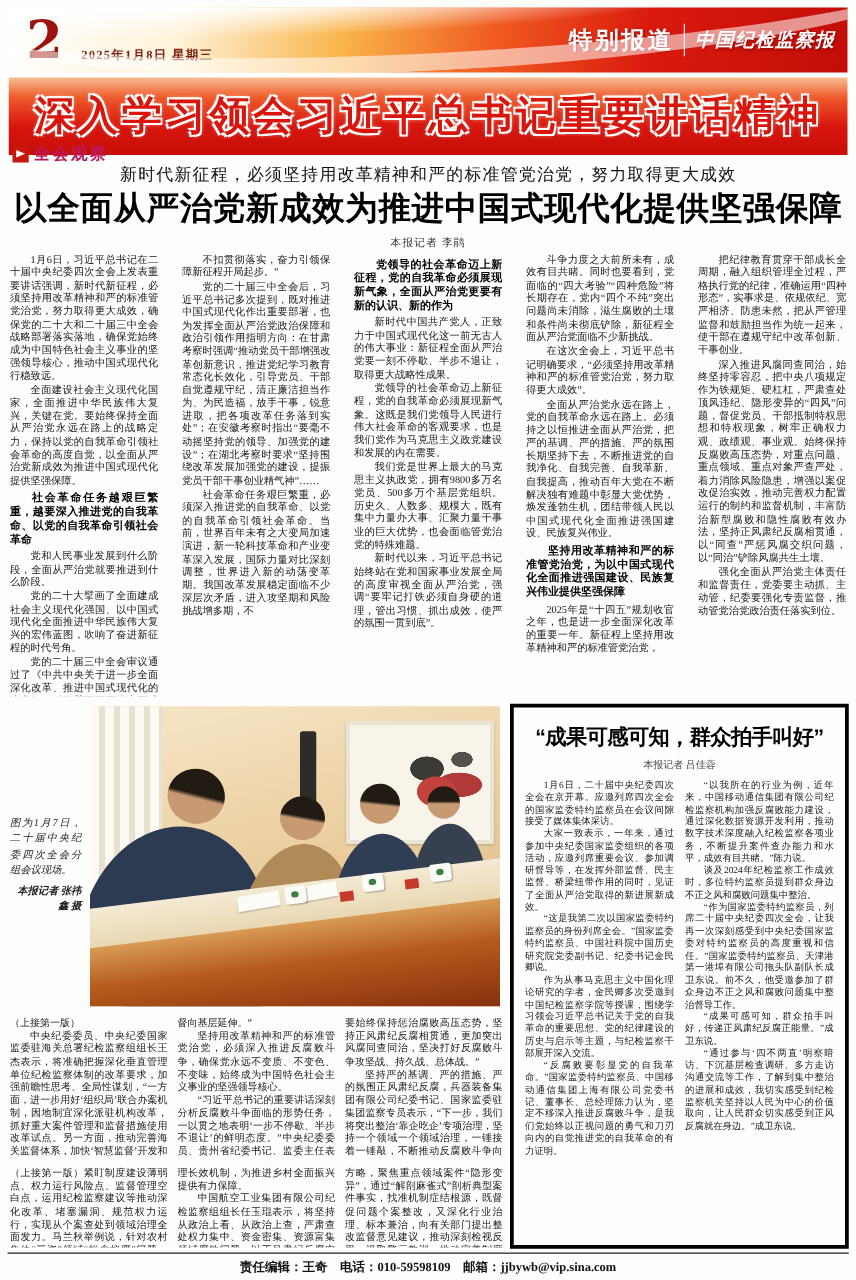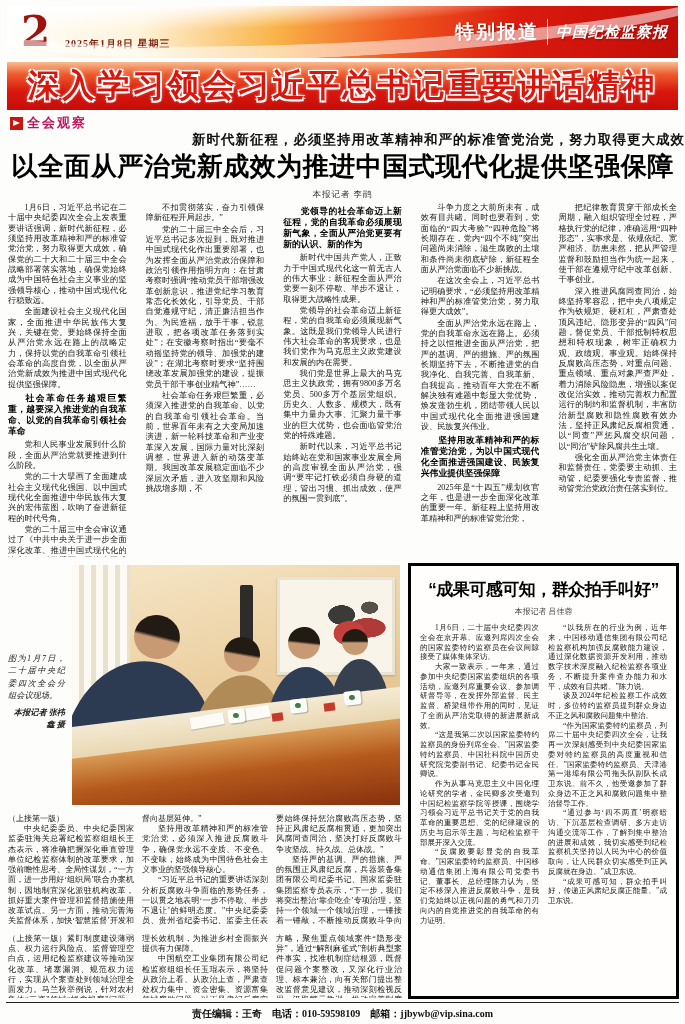--- a/index.html
+++ b/index.html
@@ -15,31 +15,31 @@
   .page-num{position:absolute;left:14px;top:0px;font-size:42px;font-weight:bold;color:#9b140f;
       font-family:"DejaVu Serif",serif;line-height:52px;}
   .mast-date{position:absolute;left:58px;top:31px;font-size:10px;font-weight:bold;color:#7c1d10;letter-spacing:1px;}
   .mast-right{position:absolute;right:10px;top:13px;display:flex;align-items:center;gap:8px;color:#fff;}
   .badge{font-size:19px;font-weight:900;font-family:"Liberation Sans",sans-serif;letter-spacing:2px;
       text-shadow:1px 1px 2px rgba(120,0,0,.6);}
   .mast-div{width:1px;height:26px;background:rgba(255,255,255,.85);}
   .paper-name{font-size:15px;font-style:italic;font-weight:bold;font-family:"DejaVu Serif",serif;
       text-shadow:1px 1px 2px rgba(120,0,0,.6);letter-spacing:1px;}
   
-  .banner{position:absolute;top:62px;left:7px;right:7px;height:48px;display:flex;align-items:center;justify-content:center;
+  .banner{position:absolute;top:62px;left:7px;right:7px;height:62px;display:flex;align-items:center;justify-content:center;
       background:linear-gradient(180deg,#f7bd92 0%,#ee5a2b 26%,#d8170e 62%,#c60d08 100%);}
   .banner-title{font-size:32px;font-weight:900;font-family:"Liberation Sans",sans-serif;letter-spacing:3px;color:#d9150c;
       text-shadow:-1.5px -1.5px 0 #fff,1.5px -1.5px 0 #fff,-1.5px 1.5px 0 #fff,1.5px 1.5px 0 #fff,0 0 4px #fff;}
   
   .section-row{position:absolute;top:114px;left:10px;display:flex;align-items:center;gap:4px;}
   .section-icon{width:13px;height:13px;background:#c8170e;position:relative;}
   .section-icon:after{content:"";position:absolute;left:3px;top:3px;border-left:7px solid #fff;
       border-top:3.5px solid transparent;border-bottom:3.5px solid transparent;}
   .section-label{font-size:13px;font-weight:bold;letter-spacing:2px;color:#be185d;}
-  .kicker{position:absolute;top:131px;left:0;width:100%;text-align:right;font-size:13.5px;font-weight:bold;
+  .kicker{position:absolute;top:131px;left:0;width:100%;text-align:center;font-size:13.5px;font-weight:normal;
       letter-spacing:1px;color:#111;}
   .headline{position:absolute;top:149px;left:0;width:100%;text-align:center;font-size:26px;font-weight:900;
       font-family:"Liberation Sans",sans-serif;letter-spacing:.5px;color:#000;}
   .byline-main{position:absolute;top:189px;left:0;width:100%;text-align:center;font-size:8.5px;color:#333;letter-spacing:1px;}
   
   .columns{position:absolute;top:203px;left:8px;right:8px;height:354px;display:flex;gap:19px;overflow:hidden;}
   .col{flex:1;font-size:8.2px;line-height:1.26;text-align:justify;overflow:hidden;color:#161616;}
   .col p{margin:0 0 1px 0;text-indent:2em;}
   .col p.subhead{font-weight:bold;font-size:8.8px;color:#000;margin:3px 0;font-family:"Liberation Sans",sans-serif;}
   
@@ -215,21 +215,21 @@
     <div class="sb-byline">本报记者 吕佳蓉</div>
     <div class="sb-body">
         <p>1月6日，二十届中央纪委四次全会在京开幕。应邀列席四次全会的国家监委特约监察员在会议间隙接受了媒体集体采访。</p>
         <p>大家一致表示，一年来，通过参加中央纪委国家监委组织的各项活动，应邀列席重要会议、参加调研督导等，在发挥外部监督、民主监督、桥梁纽带作用的同时，见证了全面从严治党取得的新进展新成效。</p>
         <p>“这是我第二次以国家监委特约监察员的身份列席全会。”国家监委特约监察员、中国社科院中国历史研究院党委副书记、纪委书记金民卿说。</p>
         <p>作为从事马克思主义中国化理论研究的学者，金民卿多次受邀到中国纪检监察学院等授课，围绕学习领会习近平总书记关于党的自我革命的重要思想、党的纪律建设的历史与启示等主题，与纪检监察干部展开深入交流。</p>
         <p>“反腐败要彰显党的自我革命。”国家监委特约监察员、中国移动通信集团上海有限公司党委书记、董事长、总经理陈力认为，坚定不移深入推进反腐败斗争，是我们党始终以正视问题的勇气和刀刃向内的自觉推进党的自我革命的有力证明。</p>
         <p>“以我所在的行业为例，近年来，中国移动通信集团有限公司纪检监察机构加强反腐败能力建设，通过深化数据资源开发利用，推动数字技术深度融入纪检监察各项业务，不断提升案件查办能力和水平，成效有目共睹。”陈力说。</p>
         <p>谈及2024年纪检监察工作成效时，多位特约监察员提到群众身边不正之风和腐败问题集中整治。</p>
         <p>“作为国家监委特约监察员，列席二十届中央纪委四次全会，让我再一次深刻感受到中央纪委国家监委对特约监察员的高度重视和信任。”国家监委特约监察员、天津港第一港埠有限公司拖头队副队长成卫东说。前不久，他受邀参加了群众身边不正之风和腐败问题集中整治督导工作。</p>
+        <p>“成果可感可知，群众拍手叫好，传递正风肃纪反腐正能量。”成卫东说。</p>
         <p>“通过参与‘四不两直’明察暗访、下沉基层检查调研、多方走访沟通交流等工作，了解到集中整治的进展和成效，我切实感受到纪检监察机关坚持以人民为中心的价值取向，让人民群众切实感受到正风反腐就在身边。”成卫东说。</p>
-        <p>“成果可感可知，群众拍手叫好，传递正风肃纪反腐正能量。”成卫东说。</p>
       </div>
   </div>
 
   <div class="footer-rule"></div>
   <div class="footer-text">责任编辑：王奇　电话：010-59598109　邮箱：jjbywb@vip.sina.com</div>
 
 </div>
 
 </body></html>

